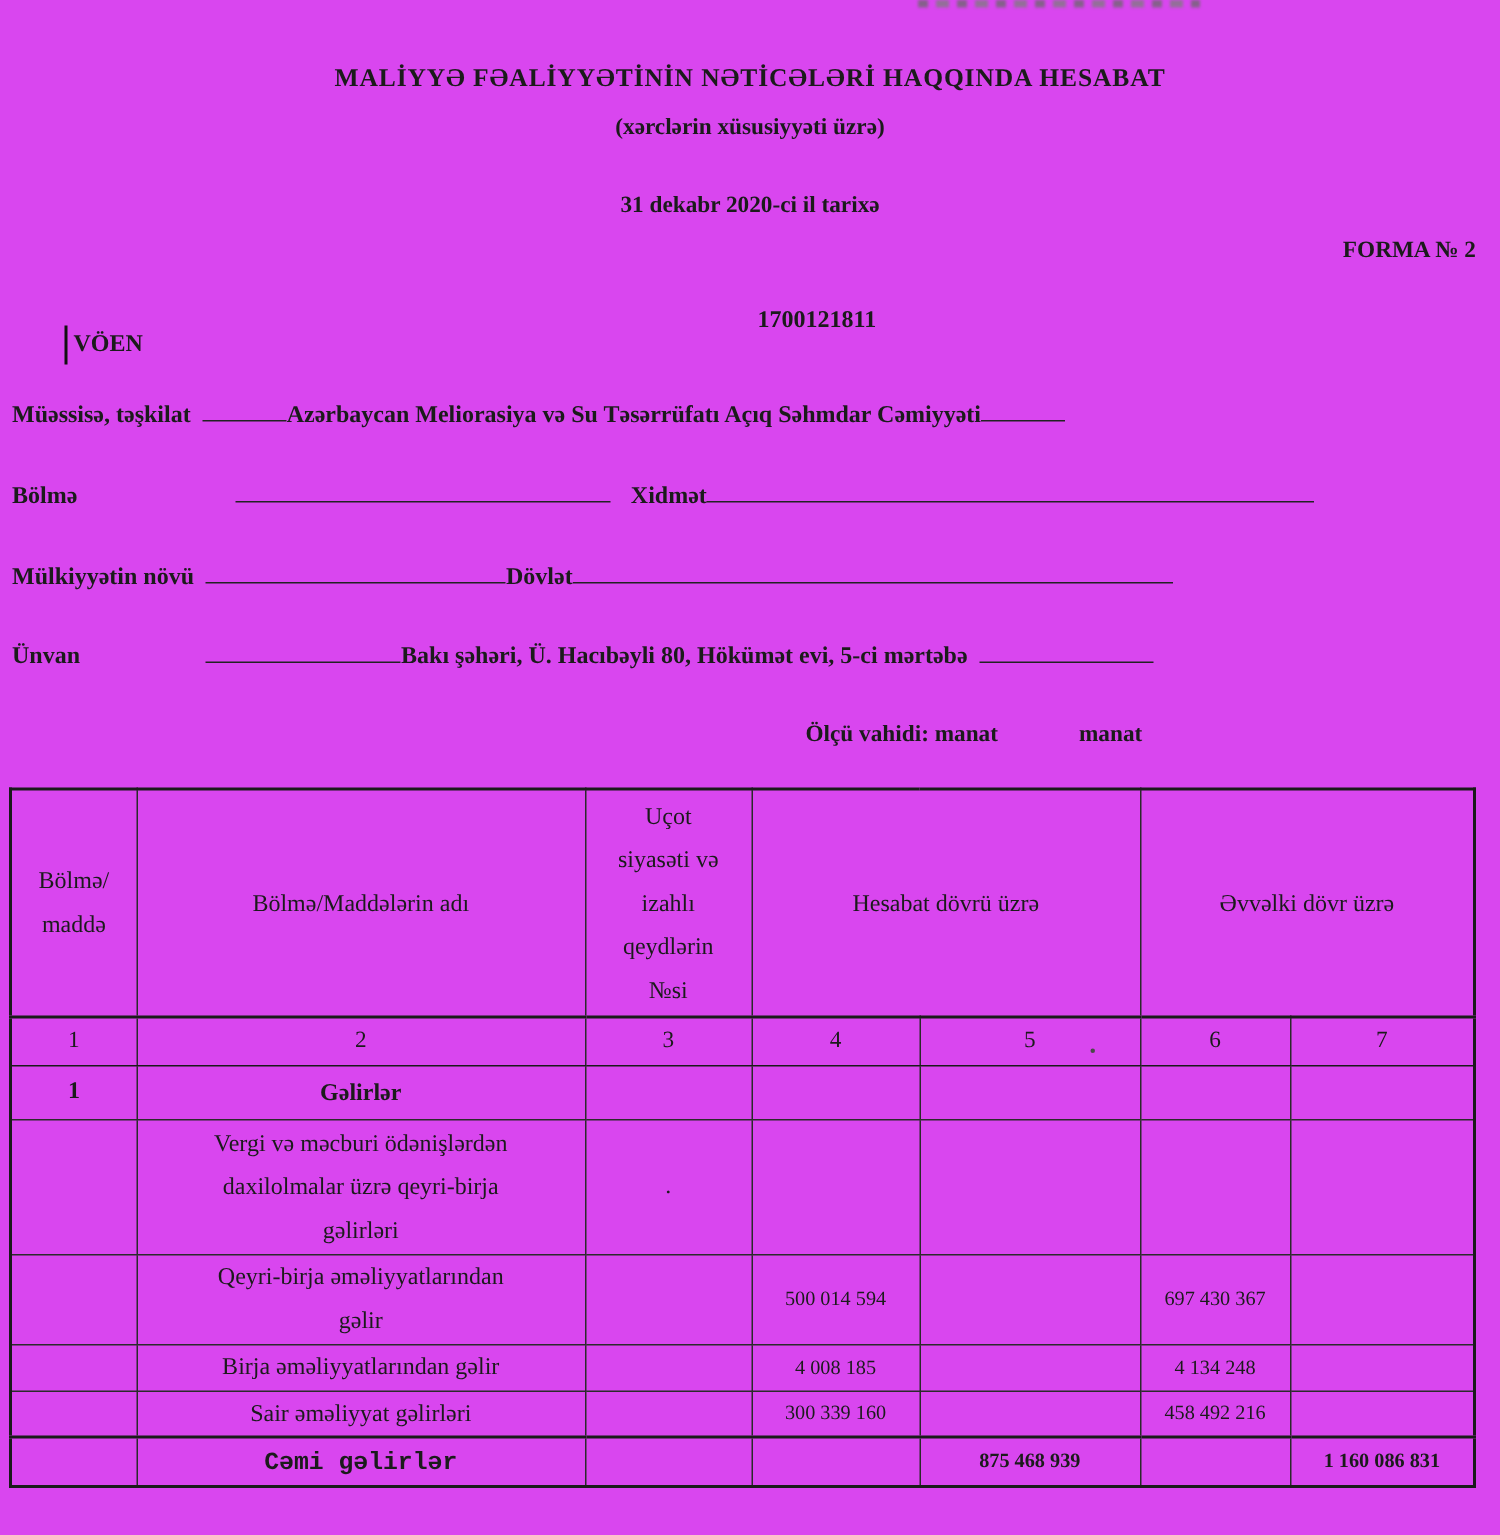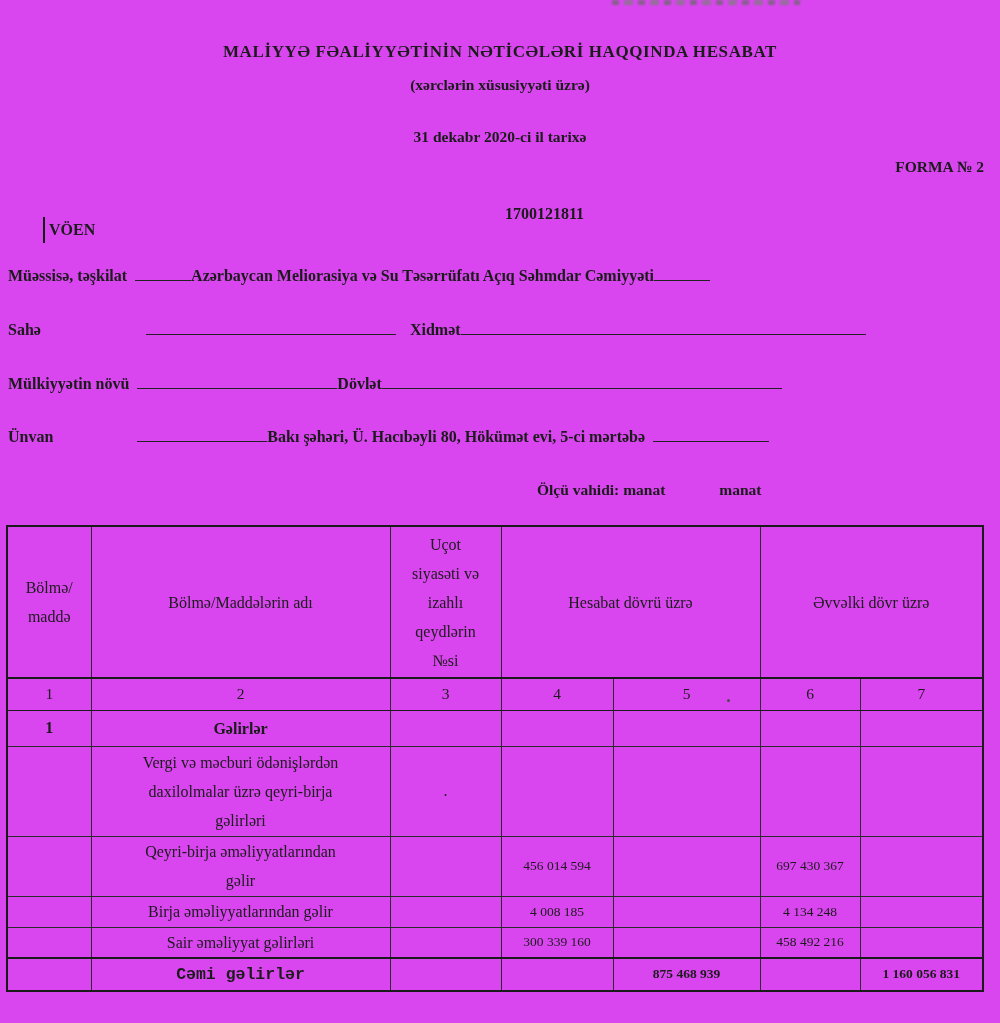--- a/index.html
+++ b/index.html
@@ -100,21 +100,21 @@
   <div class="forma">FORMA № 2</div>
 
   <div class="form-line voen-line">VÖEN</div>
   <div class="voen-value">1700121811</div>
 
   <div class="form-line" style="top:266px;">
     <span>Müəssisə, təşkilat</span><span class="ul" style="width:56px; margin-left:8px;"></span><span>Azərbaycan Meliorasiya və Su Təsərrüfatı Açıq Səhmdar Cəmiyyəti</span><span class="ul" style="width:56px;"></span>
   </div>
 
   <div class="form-line" style="top:320px;">
-    <span>Sahə</span><span class="ul" style="width:250px; margin-left:105px;"></span><span style="margin-left:14px;">Xidmət</span><span class="ul" style="width:405px;"></span>
+    <span>Bölmə</span><span class="ul" style="width:250px; margin-left:105px;"></span><span style="margin-left:14px;">Xidmət</span><span class="ul" style="width:405px;"></span>
   </div>
 
   <div class="form-line" style="top:374px;text-align:center;">
     <span>Mülkiyyətin növü</span><span class="ul" style="width:200px; margin-left:8px;"></span><span>Dövlət</span><span class="ul" style="width:400px;"></span>
   </div>
 
   <div class="form-line" style="top:427px;">
     <span>Ünvan</span><span class="ul" style="width:130px; margin-left:84px;"></span><span>Bakı şəhəri, Ü. Hacıbəyli 80, Hökümət evi, 5-ci mərtəbə</span><span class="ul" style="width:116px; margin-left:8px;"></span>
   </div>
 
@@ -172,21 +172,21 @@
       <td class="num"></td>
       <td class="num"></td>
       <td class="num"></td>
       <td class="num"></td>
     </tr>
     <tr style="height:60px;">
       <td></td>
       <td class="name pre">Qeyri-birja əməliyyatlarından
 gəlir</td>
       <td></td>
-      <td class="num">456 014 594</td>
+      <td class="num">500 014 594</td>
       <td class="num"></td>
       <td class="num">697 430 367</td>
       <td class="num"></td>
     </tr>
     <tr style="height:31px;">
       <td></td>
       <td class="name">Birja əməliyyatlarından gəlir</td>
       <td></td>
       <td class="num">4 008 185</td>
       <td class="num"></td>
@@ -202,18 +202,18 @@
       <td class="num">458 492 216</td>
       <td class="num"></td>
     </tr>
     <tr class="row-bold cemi" style="height:33px;">
       <td></td>
       <td class="name">Cəmi gəlirlər</td>
       <td></td>
       <td class="num"></td>
       <td class="num">875 468 939</td>
       <td class="num"></td>
-      <td class="num">1 160 056 831</td>
+      <td class="num">1 160 086 831</td>
     </tr>
   </tbody>
     </table>
 
 </div>
 
 </body></html>

